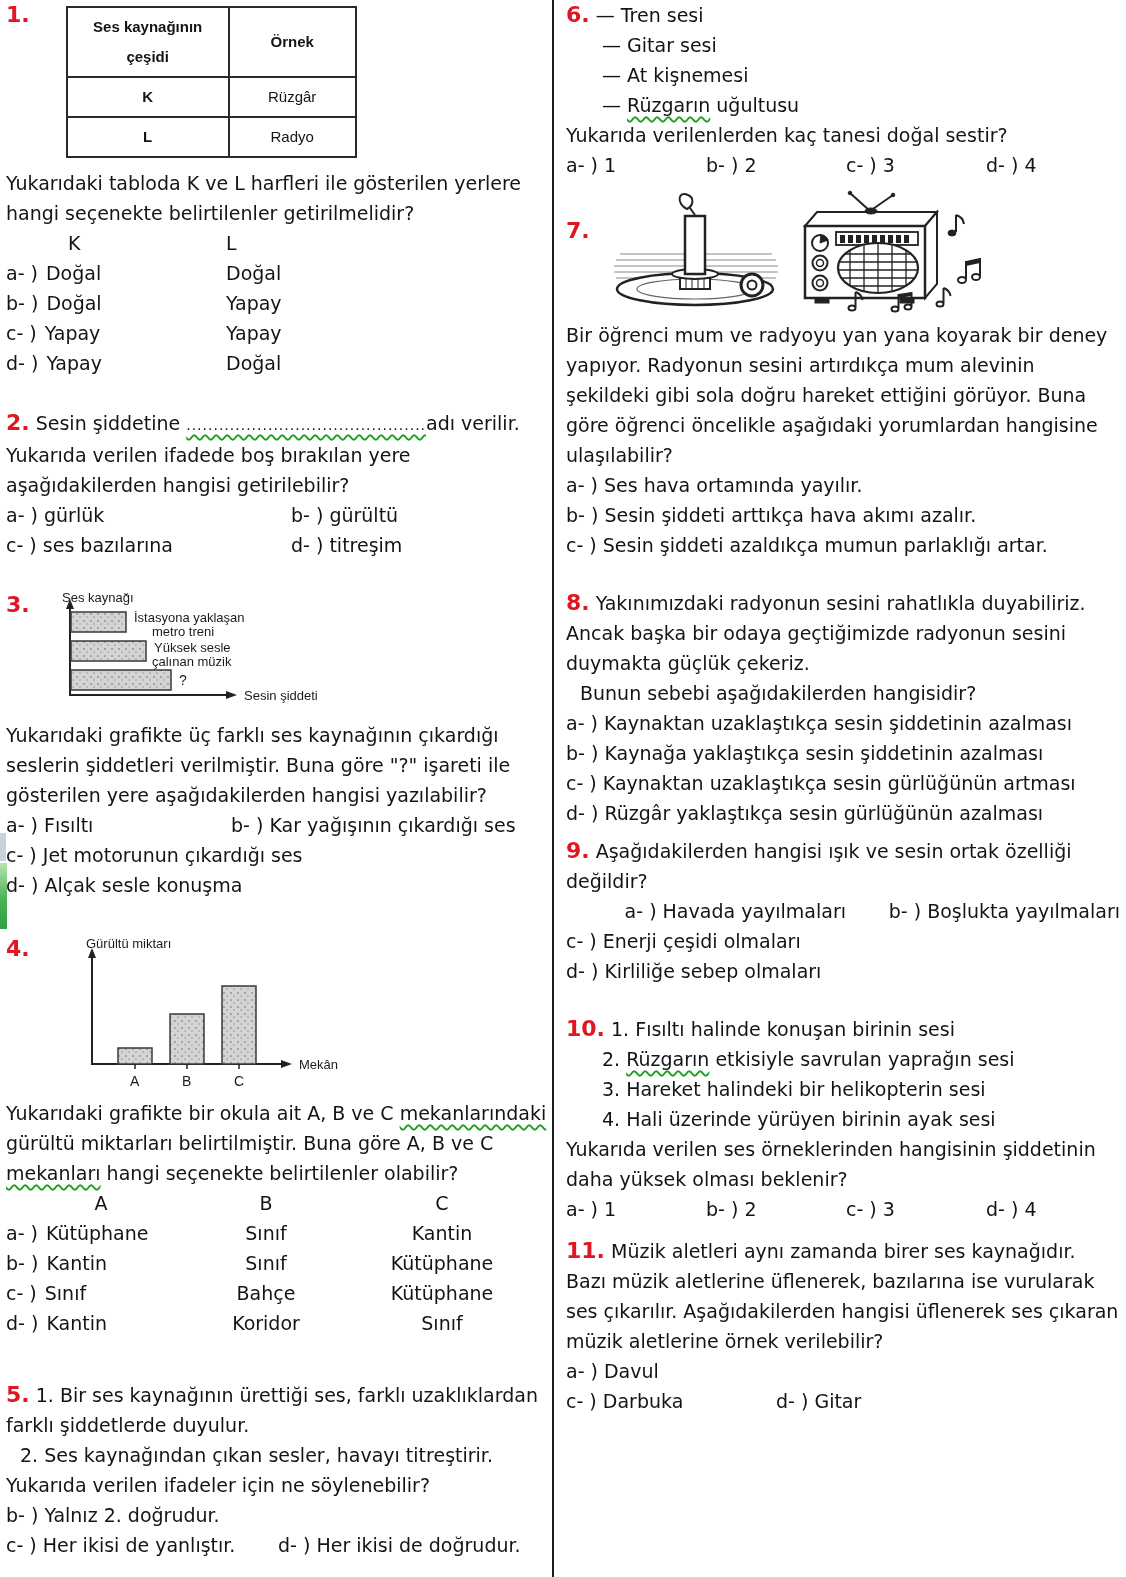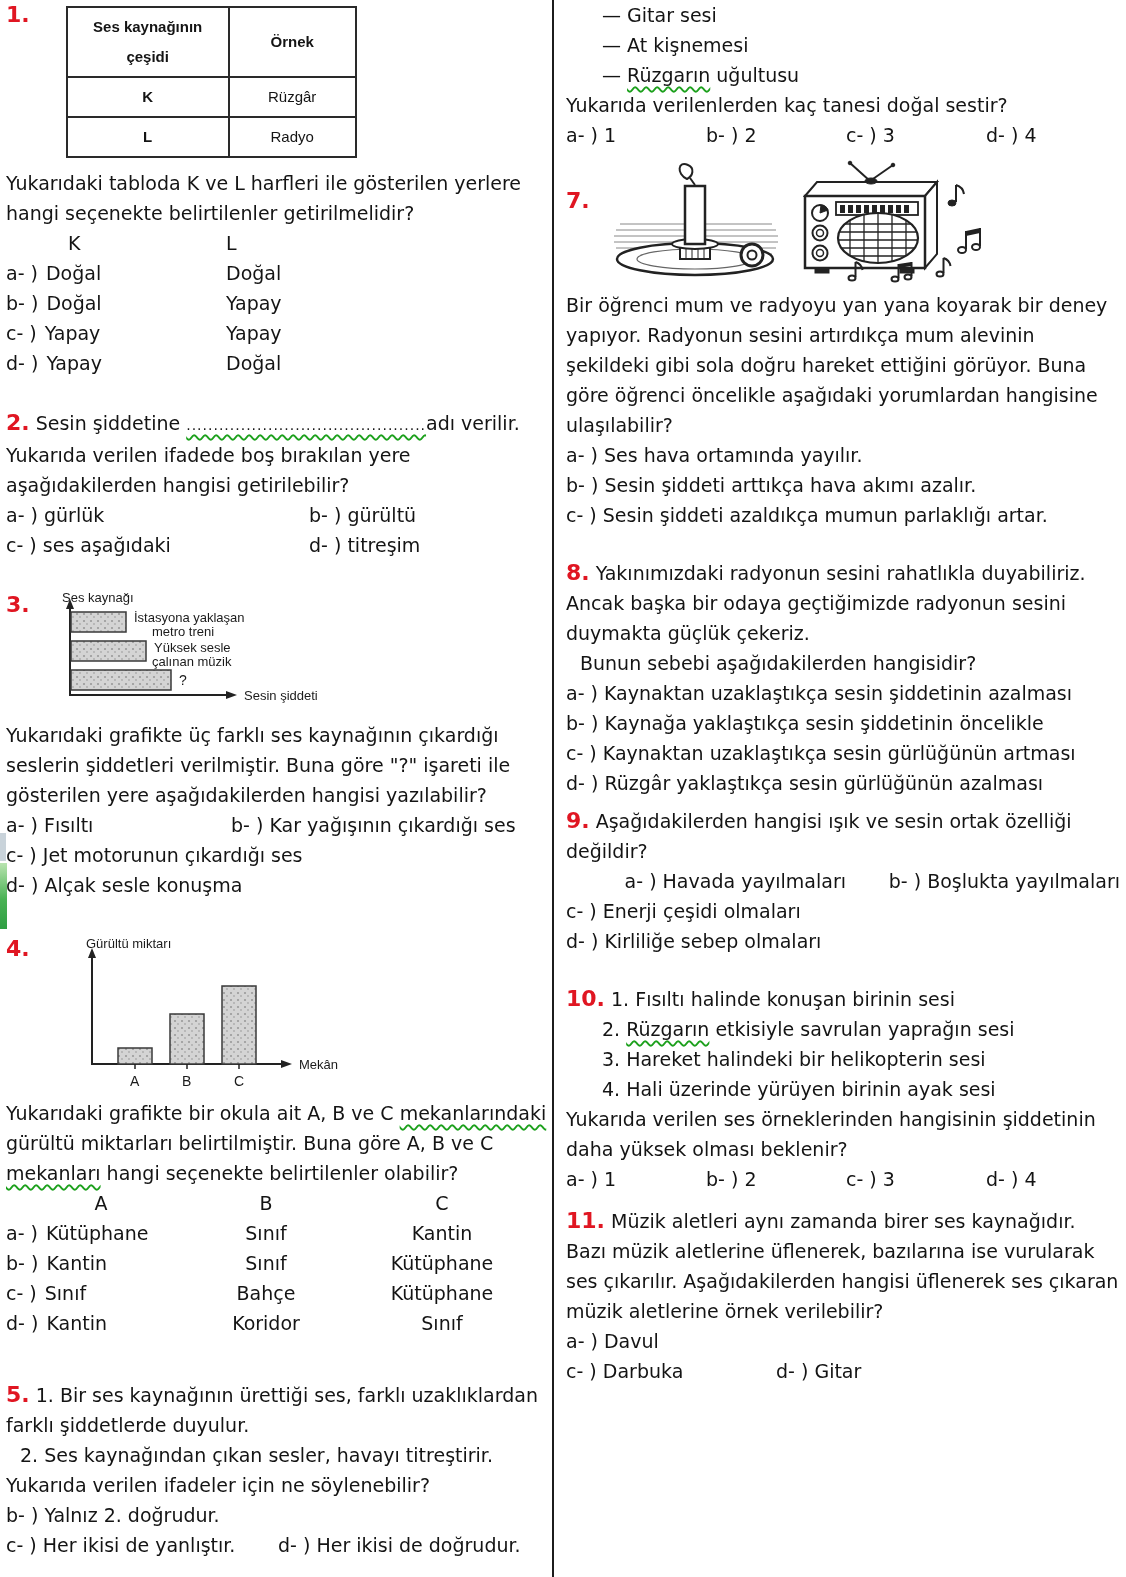--- a/index.html
+++ b/index.html
@@ -21,21 +21,21 @@
   table.qtbl th,table.qtbl td{border:2px solid #2a2a2a;padding:4px 10px;}
   table.qtbl th{font-weight:bold;width:140px;border-radius:13px;}
   table.qtbl th:last-child{width:105px;}
   table.qtbl td{height:30px;}
   table.qtbl td:first-child{font-weight:bold;}
   
   .grid2-220{display:grid;grid-template-columns:220px 1fr;}
   .grid2-225{display:grid;grid-template-columns:225px 1fr;}
   .grid2-272{display:grid;grid-template-columns:272px 1fr;}
   .grid2-280{display:grid;grid-template-columns:280px 1fr;text-align:right;}
-  .grid2-285{display:grid;grid-template-columns:285px 1fr;gap:18px;}
+  .grid2-285{display:grid;grid-template-columns:285px 1fr;}
   .grid2-210{display:grid;grid-template-columns:210px 1fr;}
   .grid4{display:grid;grid-template-columns:140px 140px 140px 1fr;}
   .grid3{display:grid;grid-template-columns:190px 140px 1fr;}
   .grid3 .c2,.grid3 .c3{text-align:center;}
   .klhead span:first-child{padding-left:62px;font-weight:500;}
   .indent{margin-left:36px;}
   .indent-sm{margin-left:14px;}
   .pair{display:flex;gap:8px;}
   
   svg text{font-family:"Liberation Sans",sans-serif;fill:#1b1b1b;}
@@ -117,21 +117,21 @@
 
     <section class="mb-q2">
       <p><span class="qnum">2.</span>
         <span>Sesin şiddetine </span><span class="squiggle dots">............................................</span><span>adı verilir.</span></p>
       <p class="qtext">Yukarıda verilen ifadede boş bırakılan yere aşağıdakilerden hangisi getirilebilir?</p>
       <div class="grid2-285">
         <span>a- ) gürlük</span>
         <span>b- ) gürültü</span>
       </div>
       <div class="grid2-285">
-        <span>c- ) ses aşağıdaki</span>
+        <span>c- ) ses bazılarına</span>
         <span>d- ) titreşim</span>
       </div>
     </section>
 
     <section class="mb-q3">
       <div class="qrow chartwrap">
         <span class="qnum">3.</span>
         <svg width="340" height="124" viewBox="0 0 340 124">
           <defs>
             <pattern id="speck" width="7" height="7" patternUnits="userSpaceOnUse">
@@ -240,20 +240,21 @@
       <div class="grid2-272">
         <span>c- ) Her ikisi de yanlıştır.</span>
         <span>d- ) Her ikisi de doğrudur.</span>
       </div>
     </section>
   </div>
 
   <div class="col right">
 
     <section class="mb-q6">
+      <p><span class="qnum">6.</span> <span>—</span> <span>Tren sesi</span></p>
       <p class="indent"><span>—</span> <span>Gitar sesi</span></p>
       <p class="indent"><span>—</span> <span>At kişnemesi</span></p>
       <p class="indent"><span>—</span> <span class="squiggle">Rüzgarın</span><span> uğultusu</span></p>
       <p class="qtext">Yukarıda verilenlerden kaç tanesi doğal sestir?</p>
       <div class="grid4">
         <span>a- ) 1</span>
         <span>b- ) 2</span>
         <span>c- ) 3</span>
         <span>d- ) 4</span>
       </div>
@@ -371,21 +372,21 @@
       <p class="qtext">Bir öğrenci mum ve radyoyu yan yana koyarak bir deney yapıyor. Radyonun sesini artırdıkça mum alevinin şekildeki gibi sola doğru hareket ettiğini görüyor. Buna göre öğrenci öncelikle aşağıdaki yorumlardan hangisine ulaşılabilir?</p>
       <p>a- ) Ses hava ortamında yayılır.</p>
       <p>b- ) Sesin şiddeti arttıkça hava akımı azalır.</p>
       <p>c- ) Sesin şiddeti azaldıkça mumun parlaklığı artar.</p>
     </section>
 
     <section class="mb-q8">
       <p class="qtext"><span class="qnum">8.</span> <span>Yakınımızdaki radyonun sesini rahatlıkla duyabiliriz. Ancak başka bir odaya geçtiğimizde radyonun sesini duymakta güçlük çekeriz.</span></p>
       <p class="indent-sm">Bunun sebebi aşağıdakilerden hangisidir?</p>
       <p>a- ) Kaynaktan uzaklaştıkça sesin şiddetinin azalması</p>
-      <p>b- ) Kaynağa yaklaştıkça sesin şiddetinin öncelikle</p>
+      <p>b- ) Kaynağa yaklaştıkça sesin şiddetinin azalması</p>
       <p>c- ) Kaynaktan uzaklaştıkça sesin gürlüğünün artması</p>
       <p>d- ) Rüzgâr yaklaştıkça sesin gürlüğünün azalması</p>
     </section>
 
     <section class="mb-q9">
       <p class="qtext"><span class="qnum">9.</span> <span>Aşağıdakilerden hangisi ışık ve sesin ortak özelliği değildir?</span></p>
       <div class="grid2-280">
         <span>a- ) Havada yayılmaları</span>
         <span>b- ) Boşlukta yayılmaları</span>
       </div>

